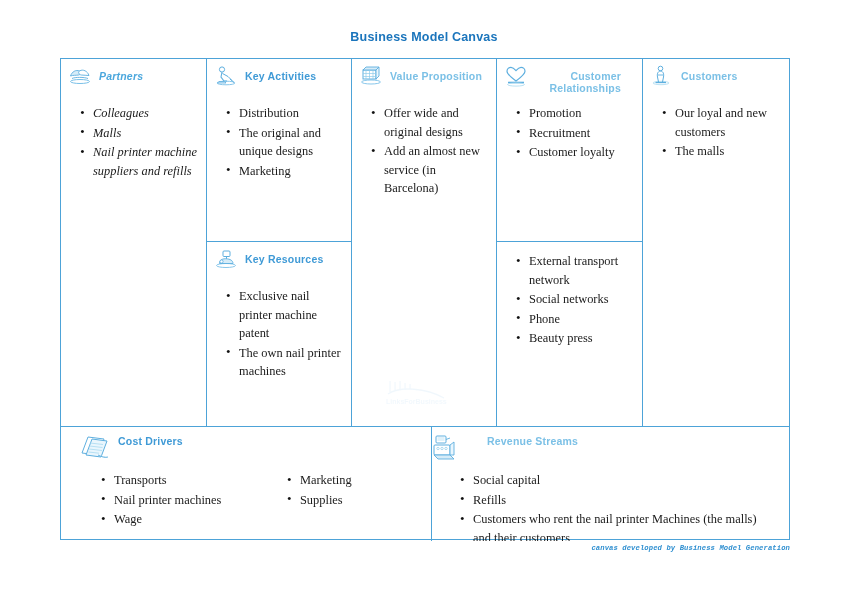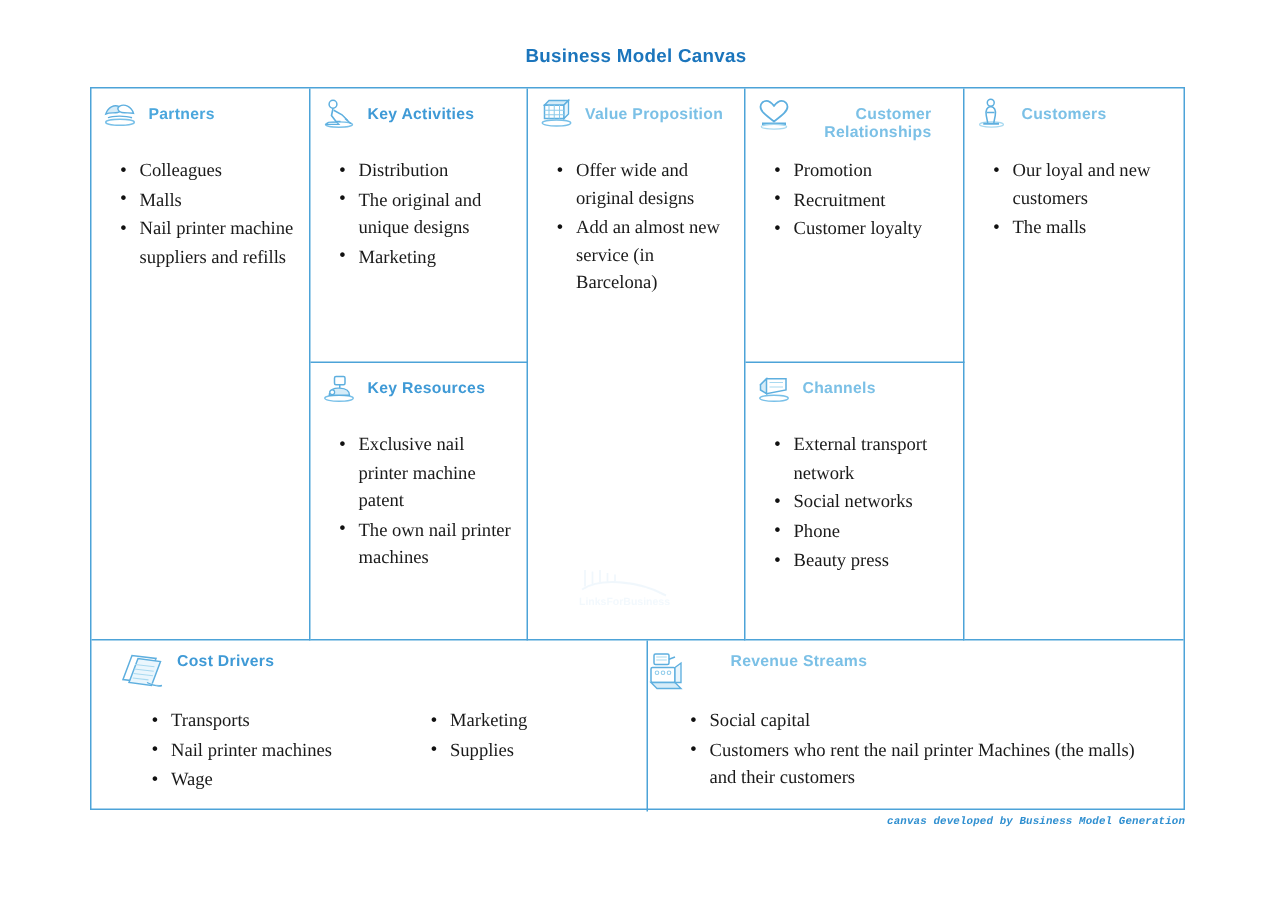--- a/index.html
+++ b/index.html
@@ -134,21 +134,21 @@
     letter-spacing: 0.1px;
   }
 </style>
 </head>
 <body>
 
 <div class="canvas-title">Business Model Canvas</div>
 
 <div class="canvas-grid">
 
-  <div class="cell" style="left:0; top:0; width:146px; height:368px;">
+  <div class="cell" style="left:0; top:0; width:146px; height:368px;font-style:italic;">
     <div class="cell-head">
       <span class="ico">
         <svg width="26" height="24" viewBox="0 0 26 24">
           <ellipse cx="13" cy="17.5" rx="9.5" ry="2" fill="none" stroke="#79c0e8" stroke-width="1"></ellipse>
           <path d="M3.5 12 C5 7.5, 9 5.5, 12.5 7 C15 8, 14 10.5, 11.5 11 C9 11.5, 6 11, 3.5 12 Z" fill="#d6ecf8" stroke="#5eafdf" stroke-width="0.9"></path>
           <path d="M22 11.5 C20.5 7, 16 5, 12.8 6.8 C10.5 8, 11.8 10.5, 14.2 11 C16.8 11.5, 19.5 11, 22 11.5 Z" fill="#ffffff" stroke="#5eafdf" stroke-width="0.9"></path>
           <path d="M5 14.5 C8 13, 17 13, 21 14.5" fill="none" stroke="#5eafdf" stroke-width="0.9"></path>
         </svg>
       </span>
       <span class="cell-title dark">Partners</span>
@@ -241,31 +241,20 @@
       <span class="cell-title" style="max-width:86px;text-align:right;">Customer Relationships</span>
     </div>
     <ul class="bl">
       <li>Promotion</li>
       <li>Recruitment</li>
       <li>Customer loyalty</li>
     </ul>
   </div>
 
   <div class="cell" style="left:436px; top:183px; width:146px; height:185px;">
-    <div class="cell-head">
-      <span class="ico">
-        <svg width="26" height="24" viewBox="0 0 26 24">
-          <ellipse cx="13" cy="18.5" rx="9.5" ry="2" fill="none" stroke="#79c0e8" stroke-width="0.9"></ellipse>
-          <path d="M4 9.5 L8 5.5 L21 5.5 L21 13 L8 15.5 Z" fill="#ffffff" stroke="#5eafdf" stroke-width="1"></path>
-          <path d="M4 9.5 L8 5.5 L8 15.5 L4 13 Z" fill="#d6ecf8" stroke="#5eafdf" stroke-width="1"></path>
-          <path d="M10 8 L19 8 M10 11 L19 11" fill="none" stroke="#a8d9f0" stroke-width="0.7"></path>
-        </svg>
-      </span>
-      <span class="cell-title">Channels</span>
-    </div>
     <ul class="bl">
       <li>External transport network</li>
       <li>Social networks</li>
       <li>Phone</li>
       <li>Beauty press</li>
     </ul>
   </div>
 
   <div class="cell no-right" style="left:582px; top:0; width:146px; height:368px;">
     <div class="cell-head">
@@ -323,19 +312,20 @@
           <path d="M19 6.5 L23 5" fill="none" stroke="#5eafdf" stroke-width="0.9"></path>
           <circle cx="11" cy="15.5" r="1.2" fill="none" stroke="#8ecbea" stroke-width="0.7"></circle>
           <circle cx="15" cy="15.5" r="1.2" fill="none" stroke="#8ecbea" stroke-width="0.7"></circle>
           <circle cx="19" cy="15.5" r="1.2" fill="none" stroke="#8ecbea" stroke-width="0.7"></circle>
         </svg>
       </span>
       <span class="cell-title" style="padding-top:2px;padding-left:20px;">Revenue Streams</span>
     </div>
     <ul class="bl tight" style="padding-left:52px; padding-right:16px;">
       <li>Social capital</li>
+      <li>Refills</li>
       <li>Customers who rent the nail printer Machines (the malls) and their customers</li>
     </ul>
   </div>
 
 </div>
 
 <div class="credit">canvas developed by Business Model Generation</div>
 
 </body></html>

